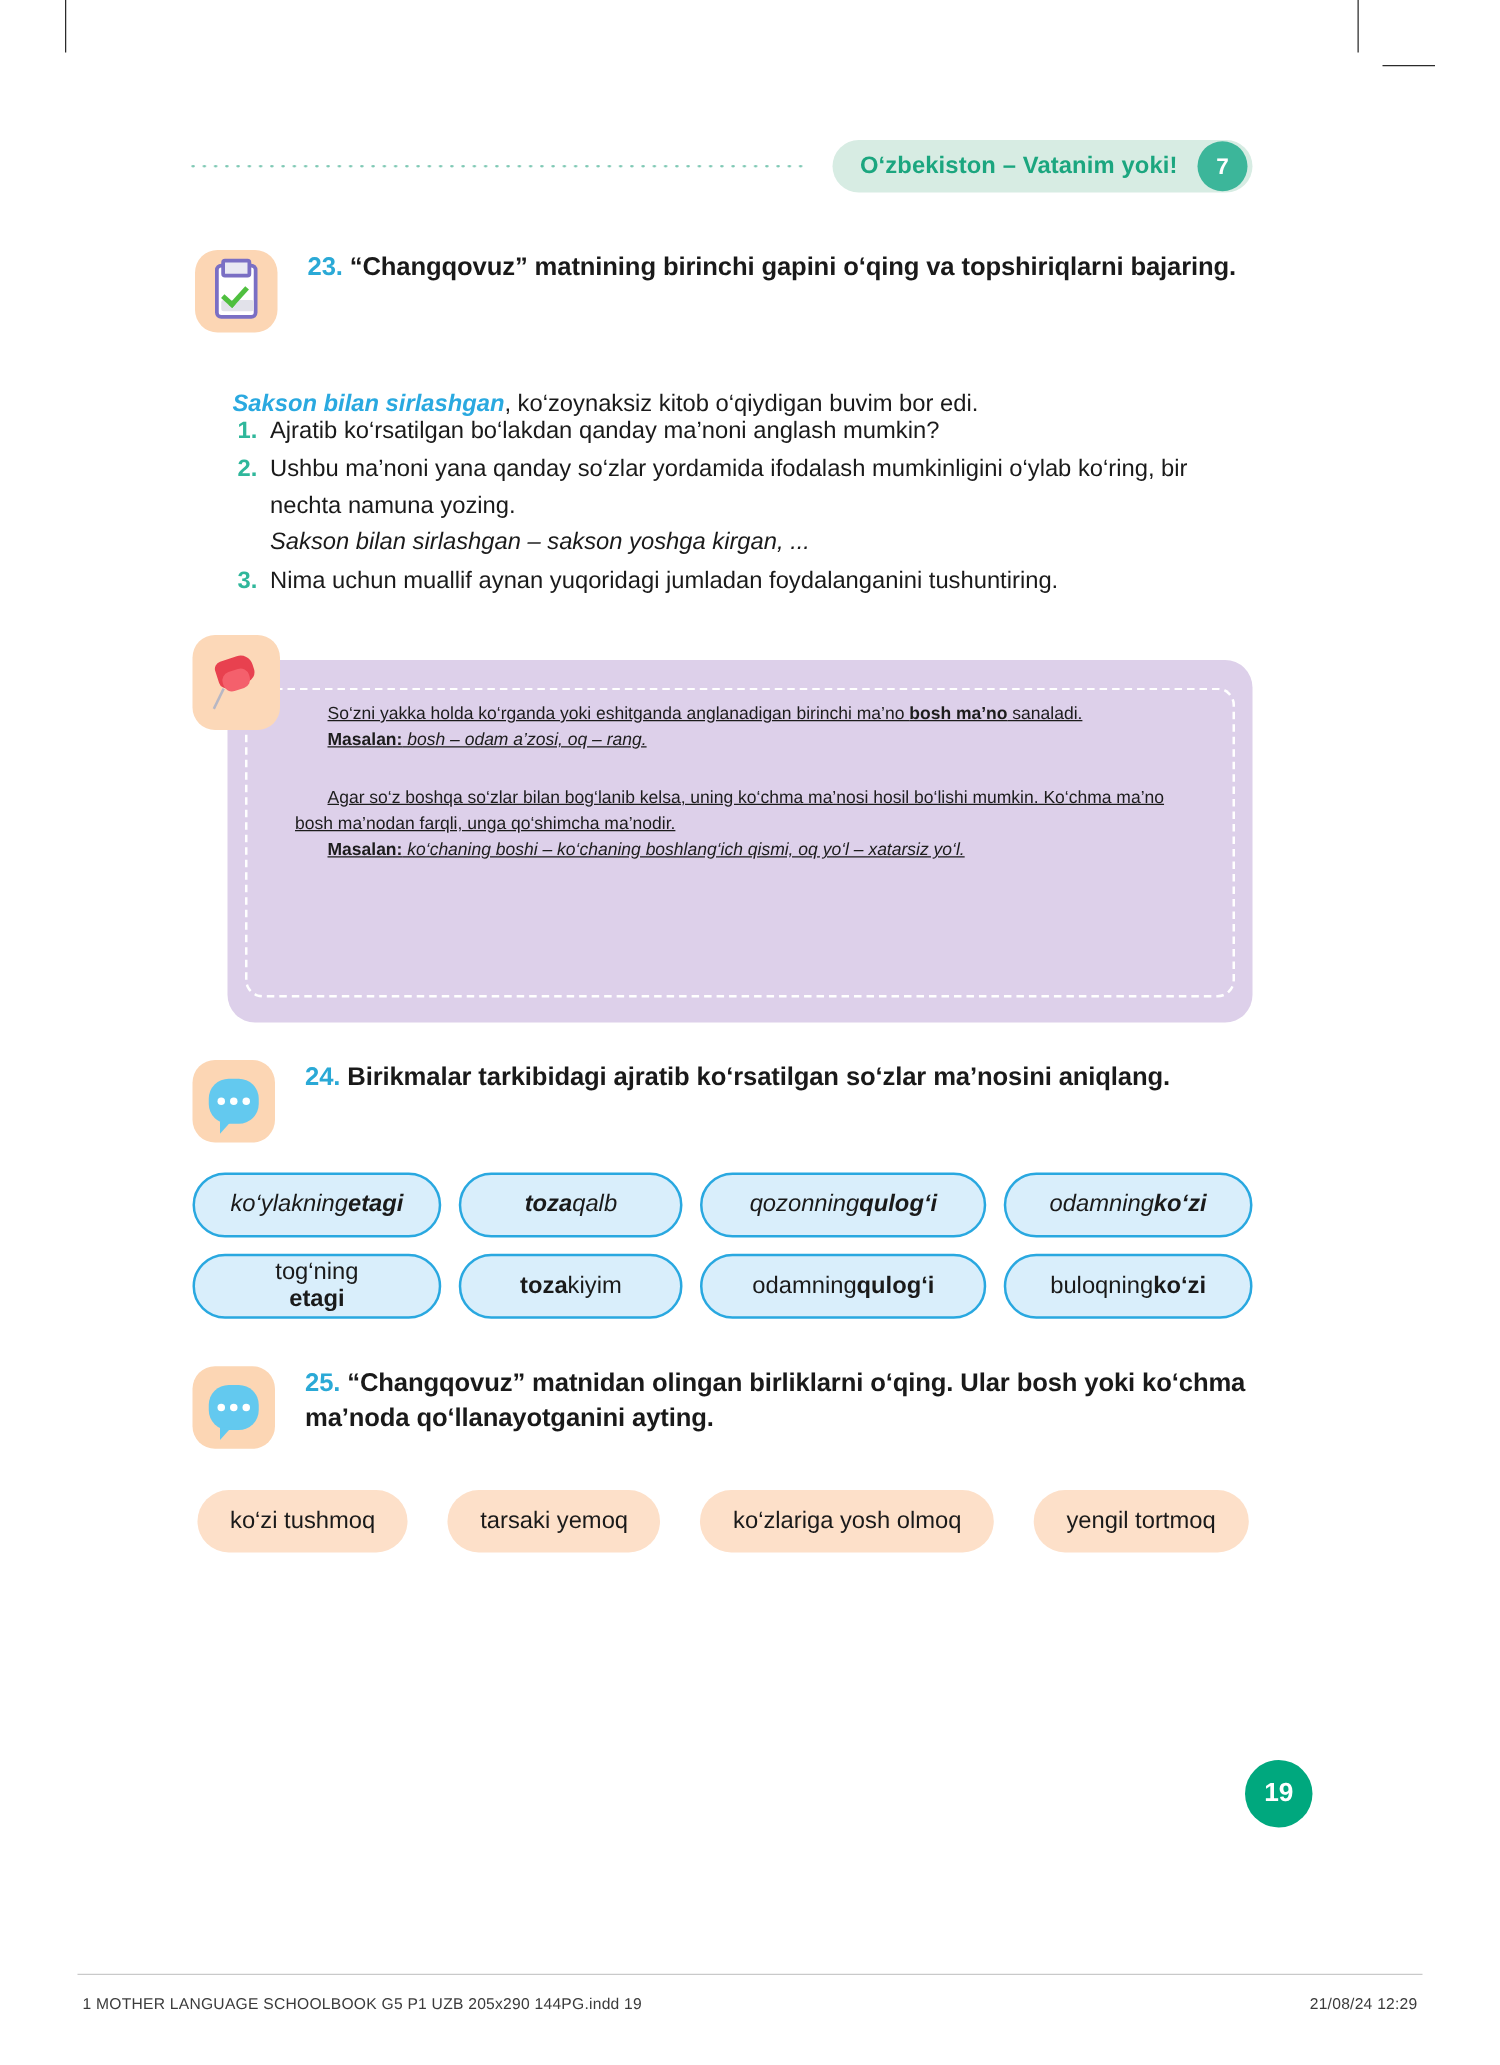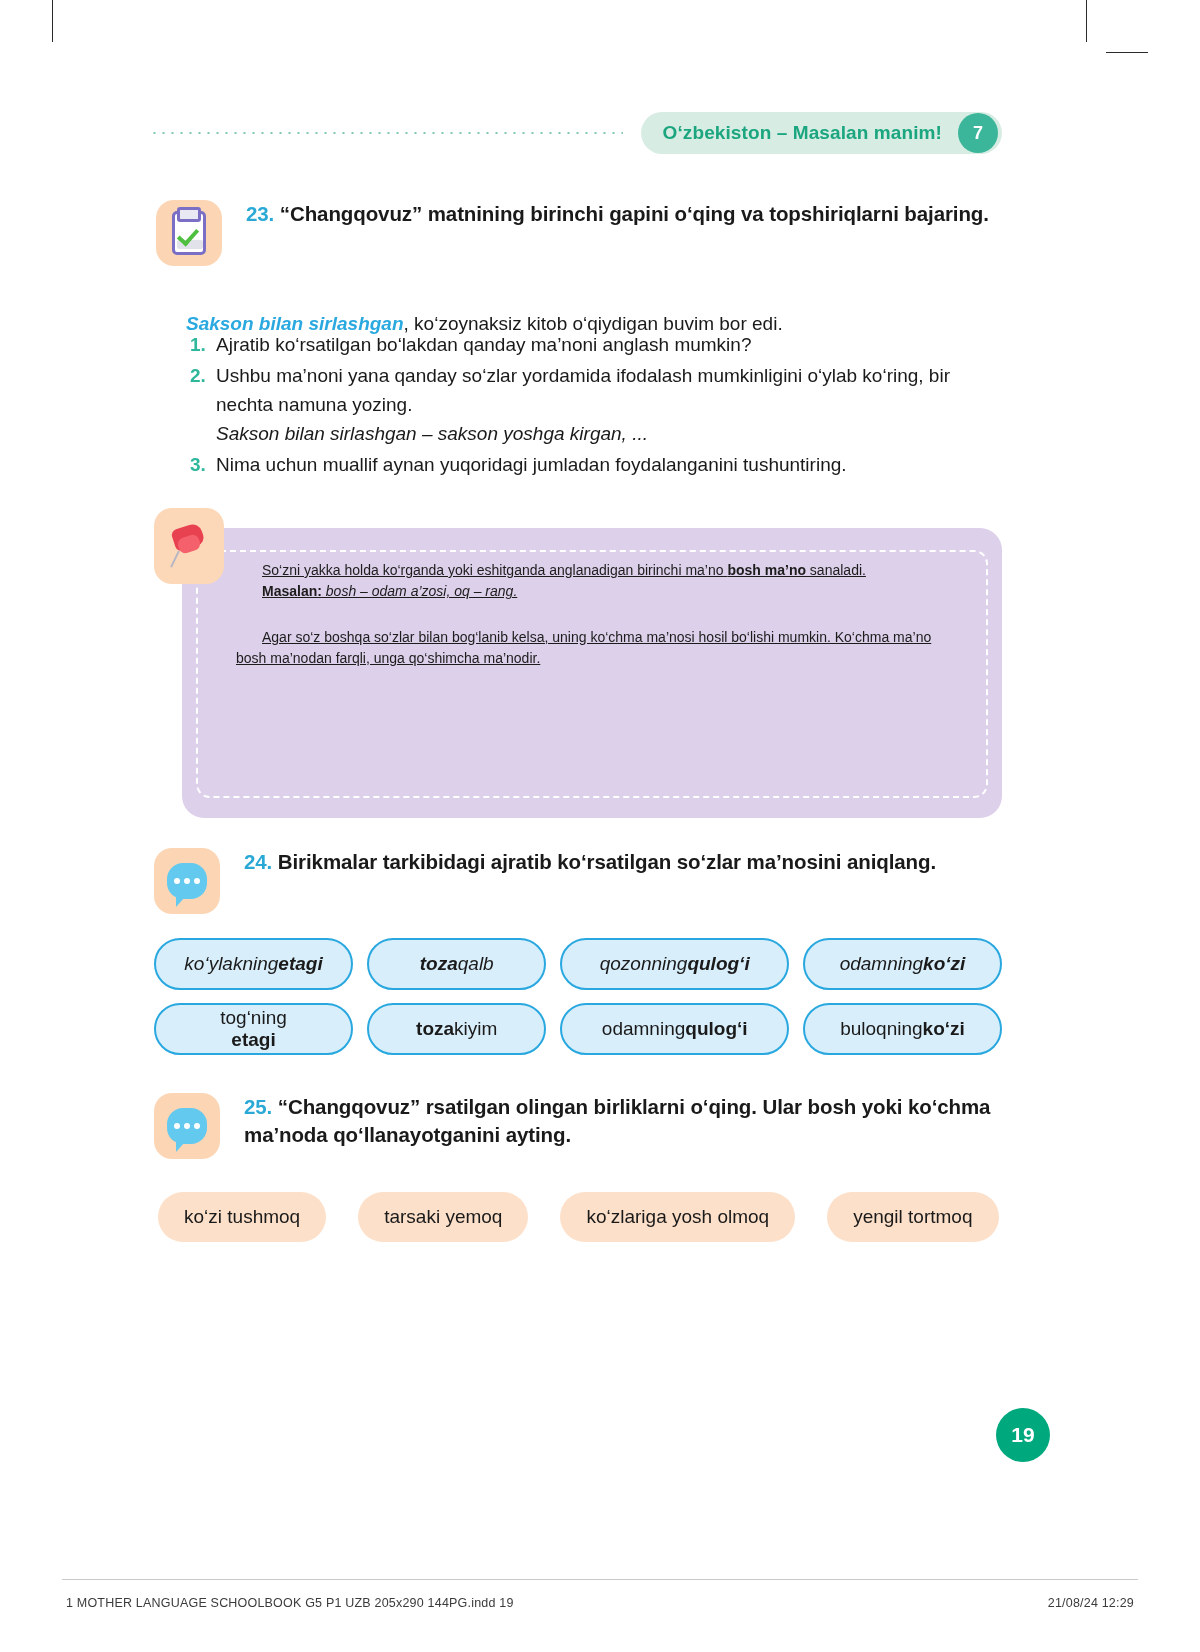--- a/index.html
+++ b/index.html
@@ -296,21 +296,21 @@
 
 <div class="page">
 
   <div class="crop v" style="left:52px; top:0;"></div>
   <div class="crop v" style="left:1086px; top:0;"></div>
   <div class="crop h" style="left:1106px; top:52px;"></div>
 
   <div class="header">
     <div class="dotted-rule"></div>
     <div class="chapter-badge">
-      <span class="label">O‘zbekiston – Masalan manim!</span>
+      <span class="label">O‘zbekiston – Vatanim yoki!</span>
       <span class="num-circle">7</span>
     </div>
   </div>
 
   <div class="ex-block" style="left:156px; top:200px; width:848px;">
     <div class="icon-tile">
       <div class="clipboard">
         <div class="band"></div>
         <div class="tick"></div>
       </div>
@@ -352,20 +352,21 @@
         <div class="needle"></div>
         <div class="head"></div>
         <div class="head2"></div>
       </div>
     </div>
     <div class="theory-text">
       <p class="ind"><span>So‘zni yakka holda ko‘rganda yoki eshitganda anglanadigan birinchi ma’no </span><b>bosh ma’no</b><span> sanaladi.</span></p>
       <p class="ind"><b>Masalan:</b><i> bosh – odam a’zosi, oq – rang.</i></p>
       <div class="gap"></div>
       <p class="ind">Agar so‘z boshqa so‘zlar bilan bog‘lanib kelsa, uning ko‘chma ma’nosi hosil bo‘lishi mumkin. Ko‘chma ma’no bosh ma’nodan farqli, unga qo‘shimcha ma’nodir.</p>
+      <p class="ind"><b>Masalan:</b><i> ko‘chaning boshi – ko‘chaning boshlang‘ich qismi, oq yo‘l – xatarsiz yo‘l.</i></p>
     </div>
   </div>
 
   <div class="ex-block" style="left:154px; top:848px; width:848px;">
     <div class="icon-tile">
       <div class="bubble">
         <span class="dot"></span>
         <span class="dot"></span>
         <span class="dot"></span>
       </div>
@@ -425,21 +426,21 @@
   <div class="ex-block" style="left:154px; top:1093px; width:848px;">
     <div class="icon-tile">
       <div class="bubble">
         <span class="dot"></span>
         <span class="dot"></span>
         <span class="dot"></span>
       </div>
     </div>
     <div class="ex-head">
       <span class="exnum">25.</span>
-      <span>“Changqovuz” rsatilgan olingan birliklarni o‘qing. Ular bosh yoki ko‘chma ma’noda qo‘llanayotganini ayting.</span>
+      <span>“Changqovuz” matnidan olingan birliklarni o‘qing. Ular bosh yoki ko‘chma ma’noda qo‘llanayotganini ayting.</span>
     </div>
   </div>
 
   <div class="pill-row" style="left:158px; top:1192px; width:848px; gap:32px;">
     <div class="pill peach">ko‘zi tushmoq</div>
     <div class="pill peach">tarsaki yemoq</div>
     <div class="pill peach">ko‘zlariga yosh olmoq</div>
     <div class="pill peach">yengil tortmoq</div>
   </div>
 

